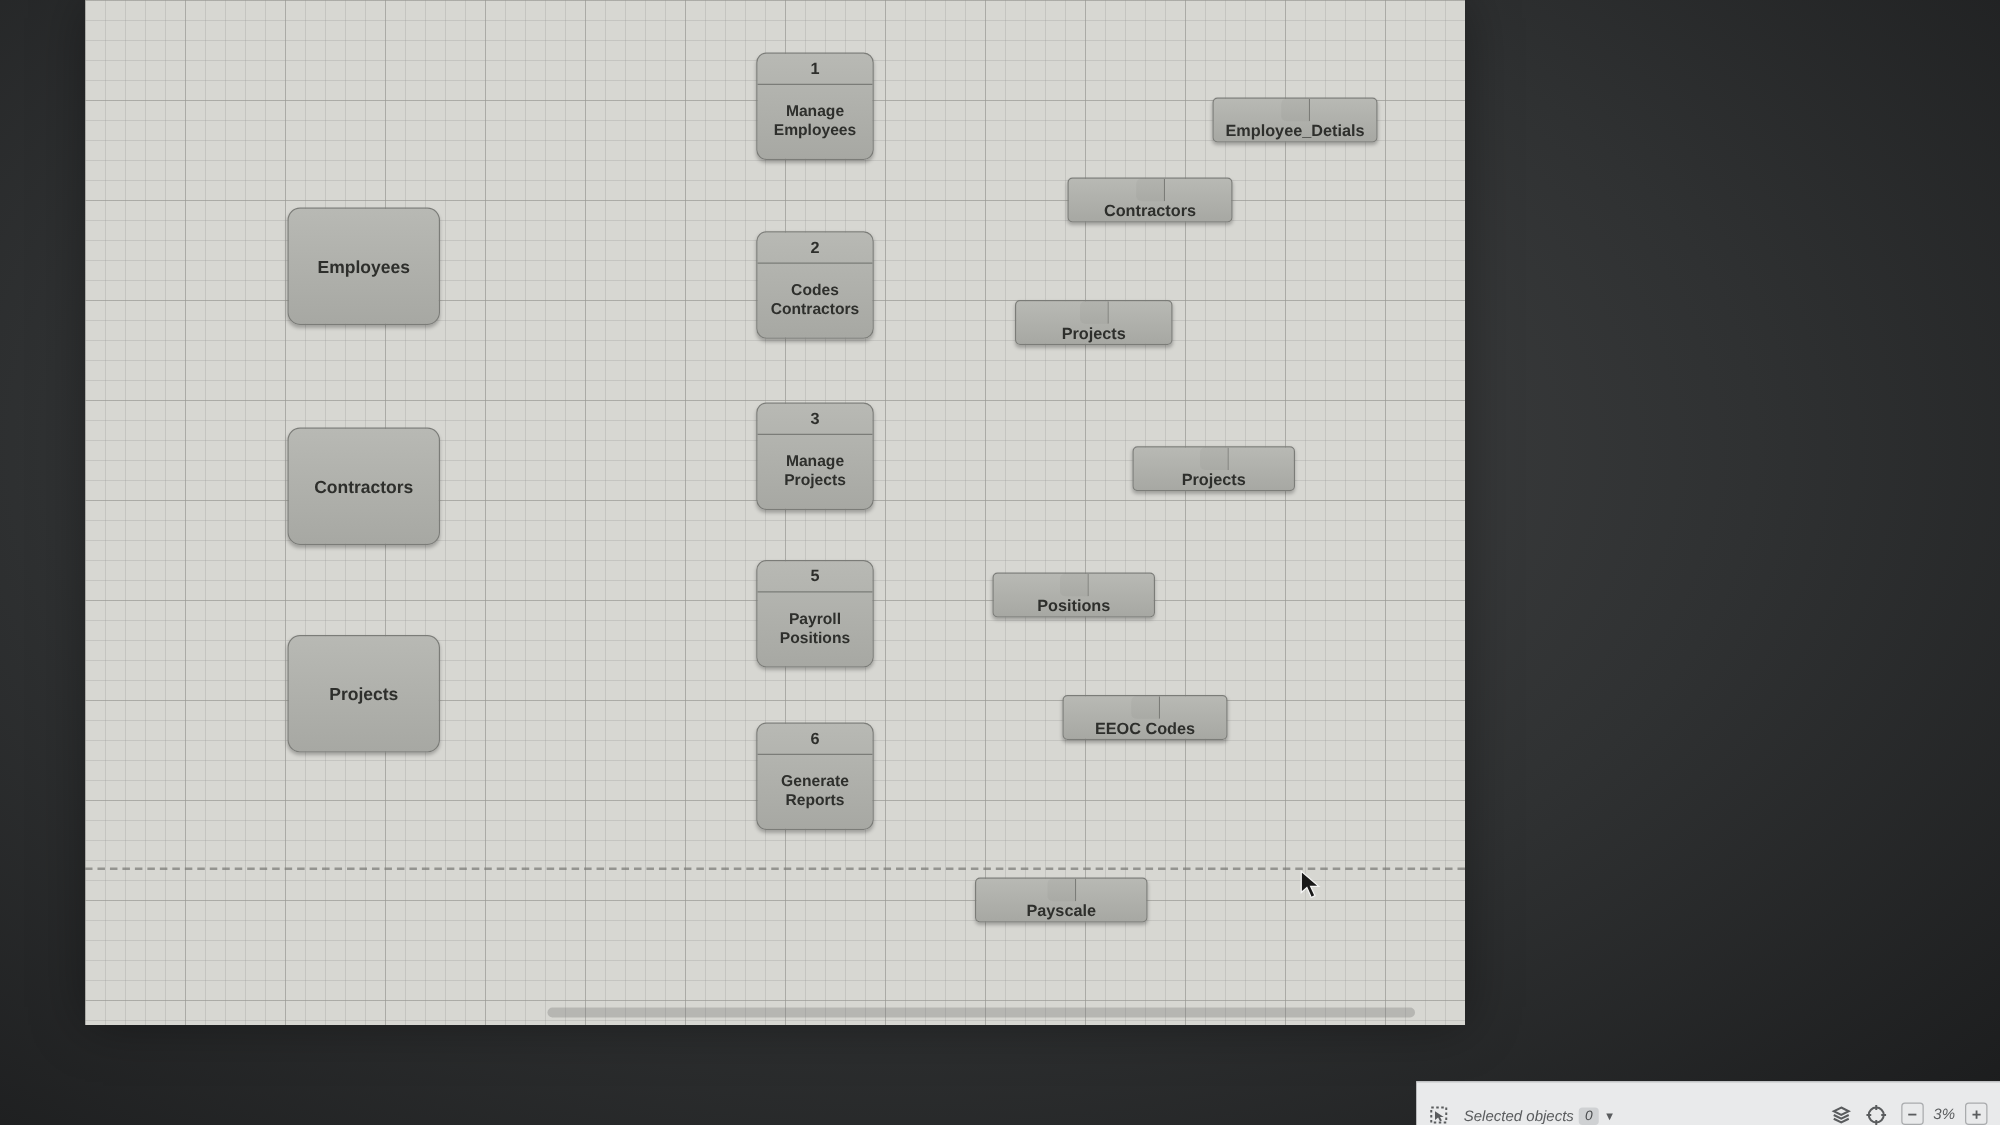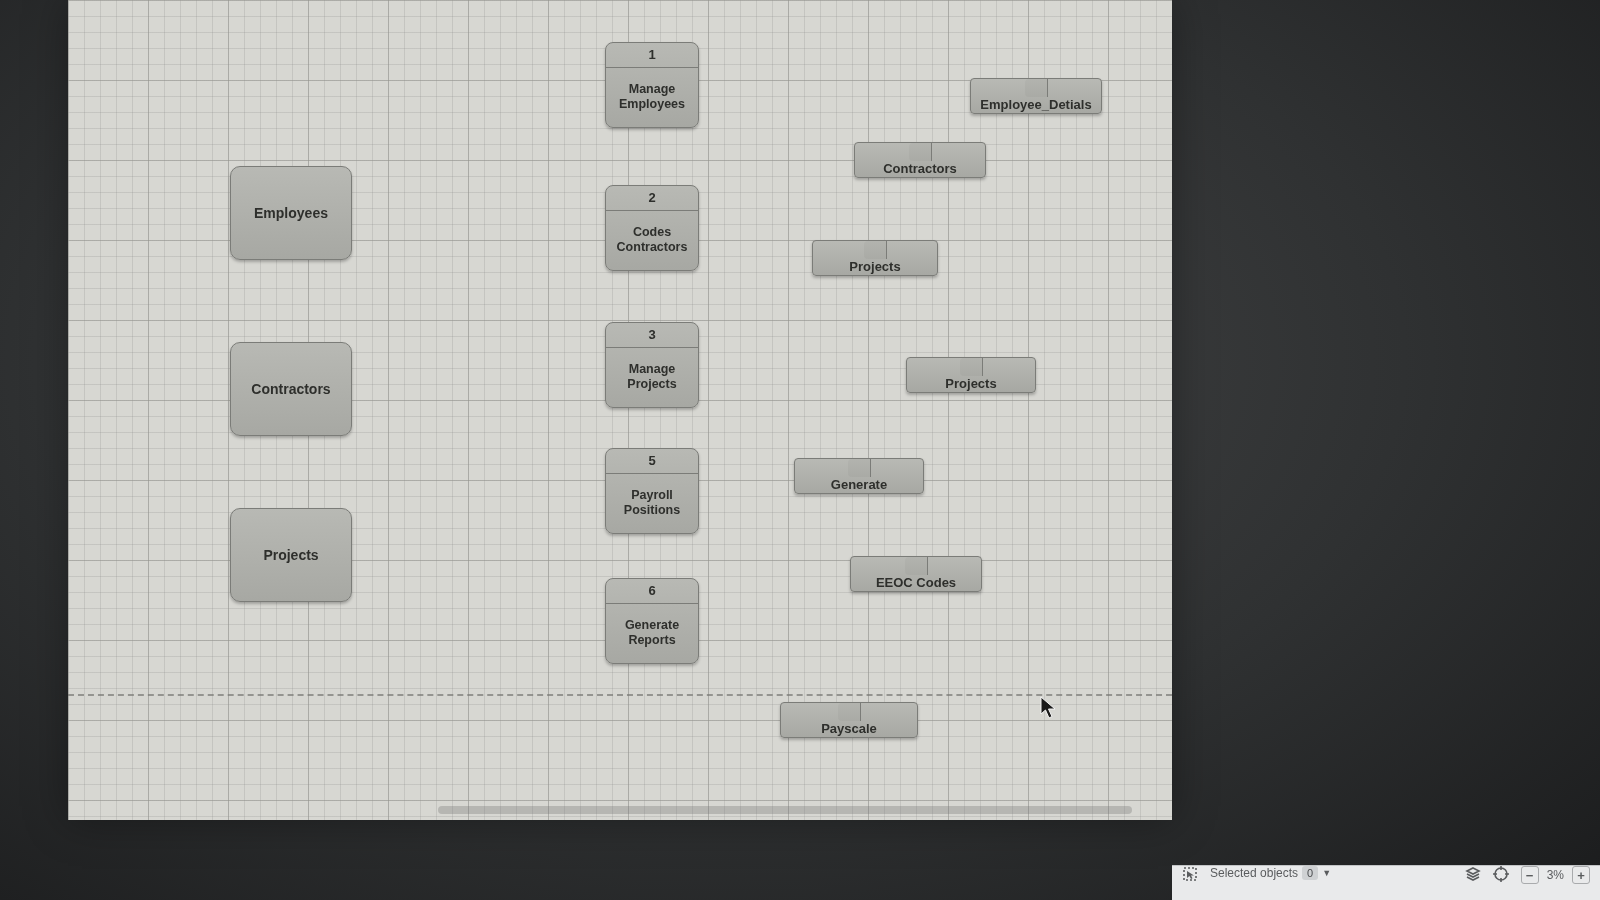--- a/index.html
+++ b/index.html
@@ -26,21 +26,21 @@
   .usecase{width:92px;height:84px;flex-direction:column;border-radius:8px;}
   .usecase .ucnum{width:100%;border-bottom:1px solid #7b7c78;padding:4px 0;font-size:13px;}
   .usecase .ucname{flex:1;display:flex;align-items:center;justify-content:center;padding:4px 2px;font-size:12.5px;}
   .entity{height:34px;border-radius:4px;display:flex;align-items:center;font-size:13px;flex-direction:column;}
   .entity .stub{width:22px;height:100%;border-right:1px solid #7b7c78;background:rgba(0,0,0,.03);border-top-left-radius:4px;border-bottom-left-radius:4px;}
   .entity .elabel{flex:1;display:flex;align-items:center;justify-content:center;padding:0 12px;}
   
   .cursor{position:absolute;width:18px;height:24px;}
   .cursor svg{width:100%;height:100%;}
   
-  .statusbar{position:absolute;right:0;bottom:0;left:1172px;height:34px;background:#e9eaeb;border-top:1px solid #c2c4c6;display:flex;align-items:flex-start;gap:12px;padding:0 10px;color:#5a5c5e;font-size:12px;}
+  .statusbar{position:absolute;right:0;bottom:0;left:1133px;height:34px;background:#e9eaeb;border-top:1px solid #c2c4c6;display:flex;align-items:flex-end;gap:12px;padding:0 10px;color:#5a5c5e;font-size:12px;font-style:italic;}
   .statusbar .spacer{flex:1;}
   .sb-btn{display:flex;align-items:center;gap:4px;}
   .badge{background:#cfd1d3;border-radius:3px;padding:1px 5px;font-size:11px;color:#4a4c4e;}
   .icn{width:16px;height:16px;display:inline-block;}
   .icn svg{width:100%;height:100%;stroke:#5a5c5e;fill:none;stroke-width:1.6;}
   .zoom-group{display:flex;align-items:center;gap:8px;}
   .zoom-btn{width:16px;height:16px;display:flex;align-items:center;justify-content:center;border:1px solid #a9abad;border-radius:3px;color:#5a5c5e;font-weight:700;font-size:13px;line-height:1;}
 </style>
 </head>
 <body>
@@ -93,21 +93,21 @@
     <div class="node entity" style="left:744px;top:240px;width:124px">
       <div class="stub"></div>
       <div class="elabel">Projects</div>
     </div>
     <div class="node entity" style="left:838px;top:357px;width:128px">
       <div class="stub"></div>
       <div class="elabel">Projects</div>
     </div>
     <div class="node entity" style="left:726px;top:458px;width:128px">
       <div class="stub"></div>
-      <div class="elabel">Generate</div>
+      <div class="elabel">Positions</div>
     </div>
     <div class="node entity" style="left:782px;top:556px;width:130px">
       <div class="stub"></div>
       <div class="elabel">EEOC Codes</div>
     </div>
     <div class="node entity" style="left:712px;top:702px;width:136px">
       <div class="stub"></div>
       <div class="elabel">Payscale</div>
     </div>
 

